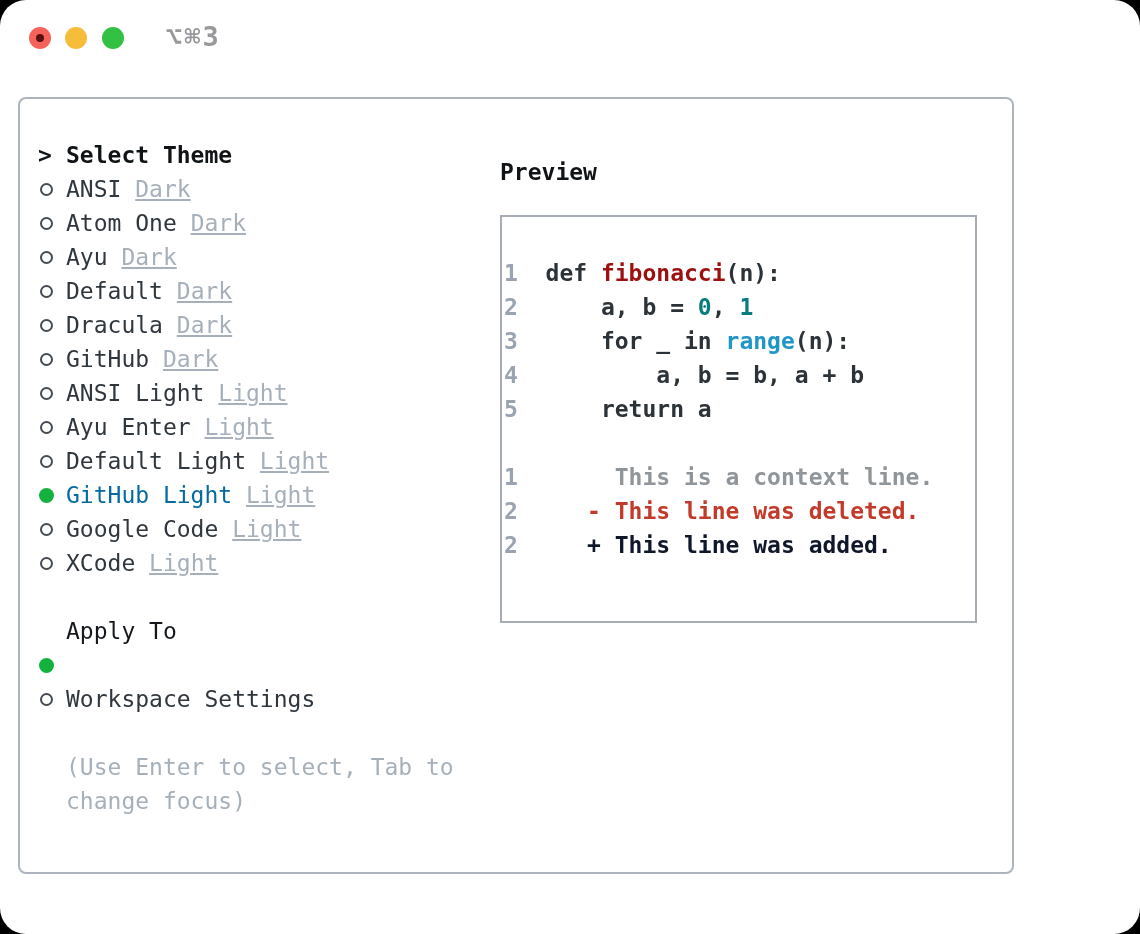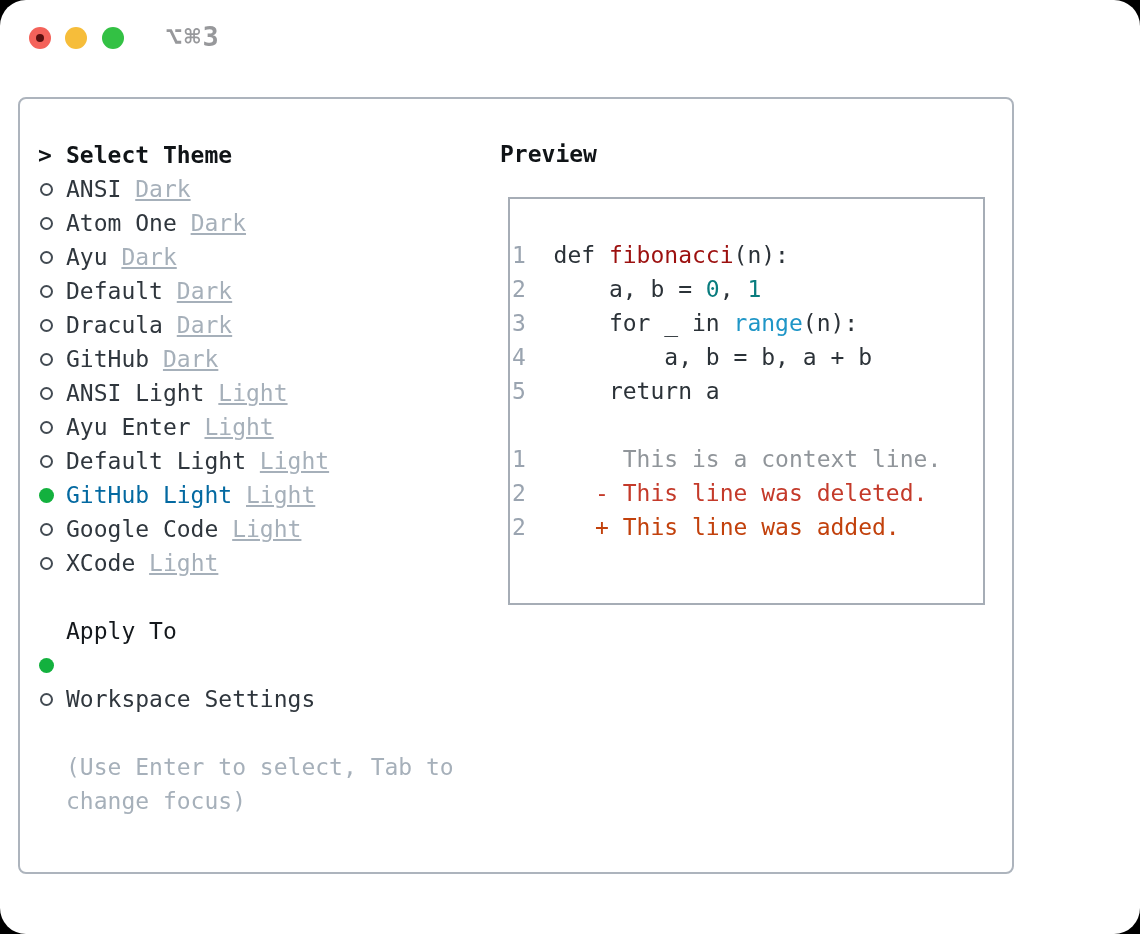--- a/index.html
+++ b/index.html
@@ -42,36 +42,36 @@
   .mark.ring { left:2px; top:11px; width:13px; height:13px; border:2px solid #434b53; }
   .mark.dot  { left:1px; top:10px; width:15px; height:15px; background:#13b13e; }
   .t-name { color:#2f363d; }
   .row.selected .t-name { color:#0369a1; }
   .t-variant { color:#a6b0ba; margin-left:1ch;text-decoration:underline; }
   .spacer { height:34px; }
   .apply-hdr { color:#14181c; }
   .hint { color:#a6b0ba; width:420px; white-space:normal; }
 
   
-  .right-col { position:absolute; left:480px; top:38px; }
+  .right-col { position:absolute; left:480px; top:56px; }
   .preview-title { height:34px; font-weight:bold; color:#101417; }
   .preview-box {
-    margin-top:26px; margin-left:8px; width:477px; height:408px;
+    margin-top:26px; width:477px; height:408px;
     border:2px solid #a6adb6; background:#fff;
-    padding:39px 0 0 2px; overflow:hidden;
+    padding:39px 0 0 2px; overflow:hidden;font-weight:bold;
   }
   .code-line { height:34px; white-space:pre; color:#2b3238; }
   .lnum { display:inline-block; width:3ch; color:#9aa4b0; }
   .tok-plain    { color:#2b3238; }
   .tok-function { color:#9c100f; }
   .tok-number   { color:#097c7e; }
   .tok-builtin  { color:#1f96c7; }
   .diff-context span:last-child { color:#90959a; }
   .diff-deleted span:last-child { color:#c43a2a; }
-  .diff-added   span:last-child { color:#c2410c; }
+  .diff-added   span:last-child { color:#0f172a; }
   .gap { height:34px; }
 </style>
 </head>
 <body>
 
 <div class="screen">
 
   <div class="titlebar">
     <div class="light light-red">
       <div class="inner-dot"></div>

